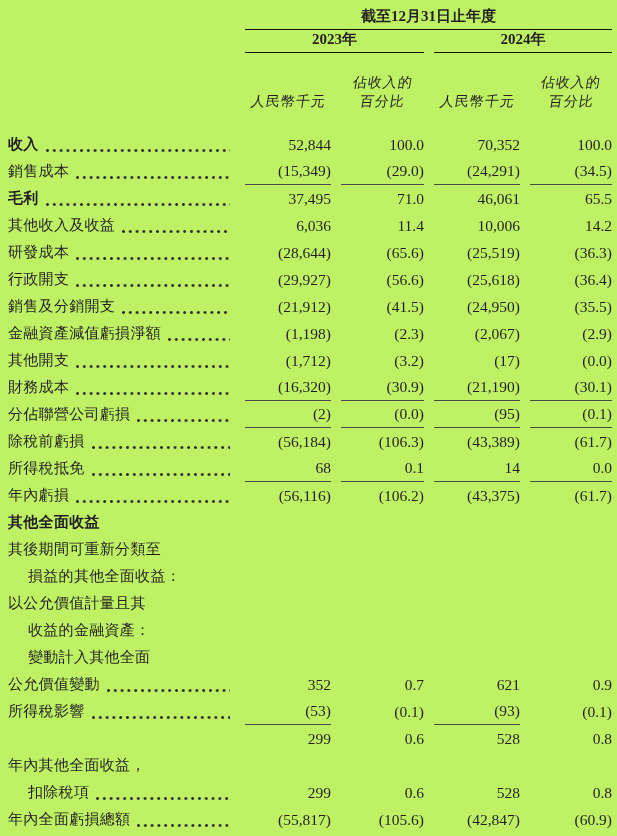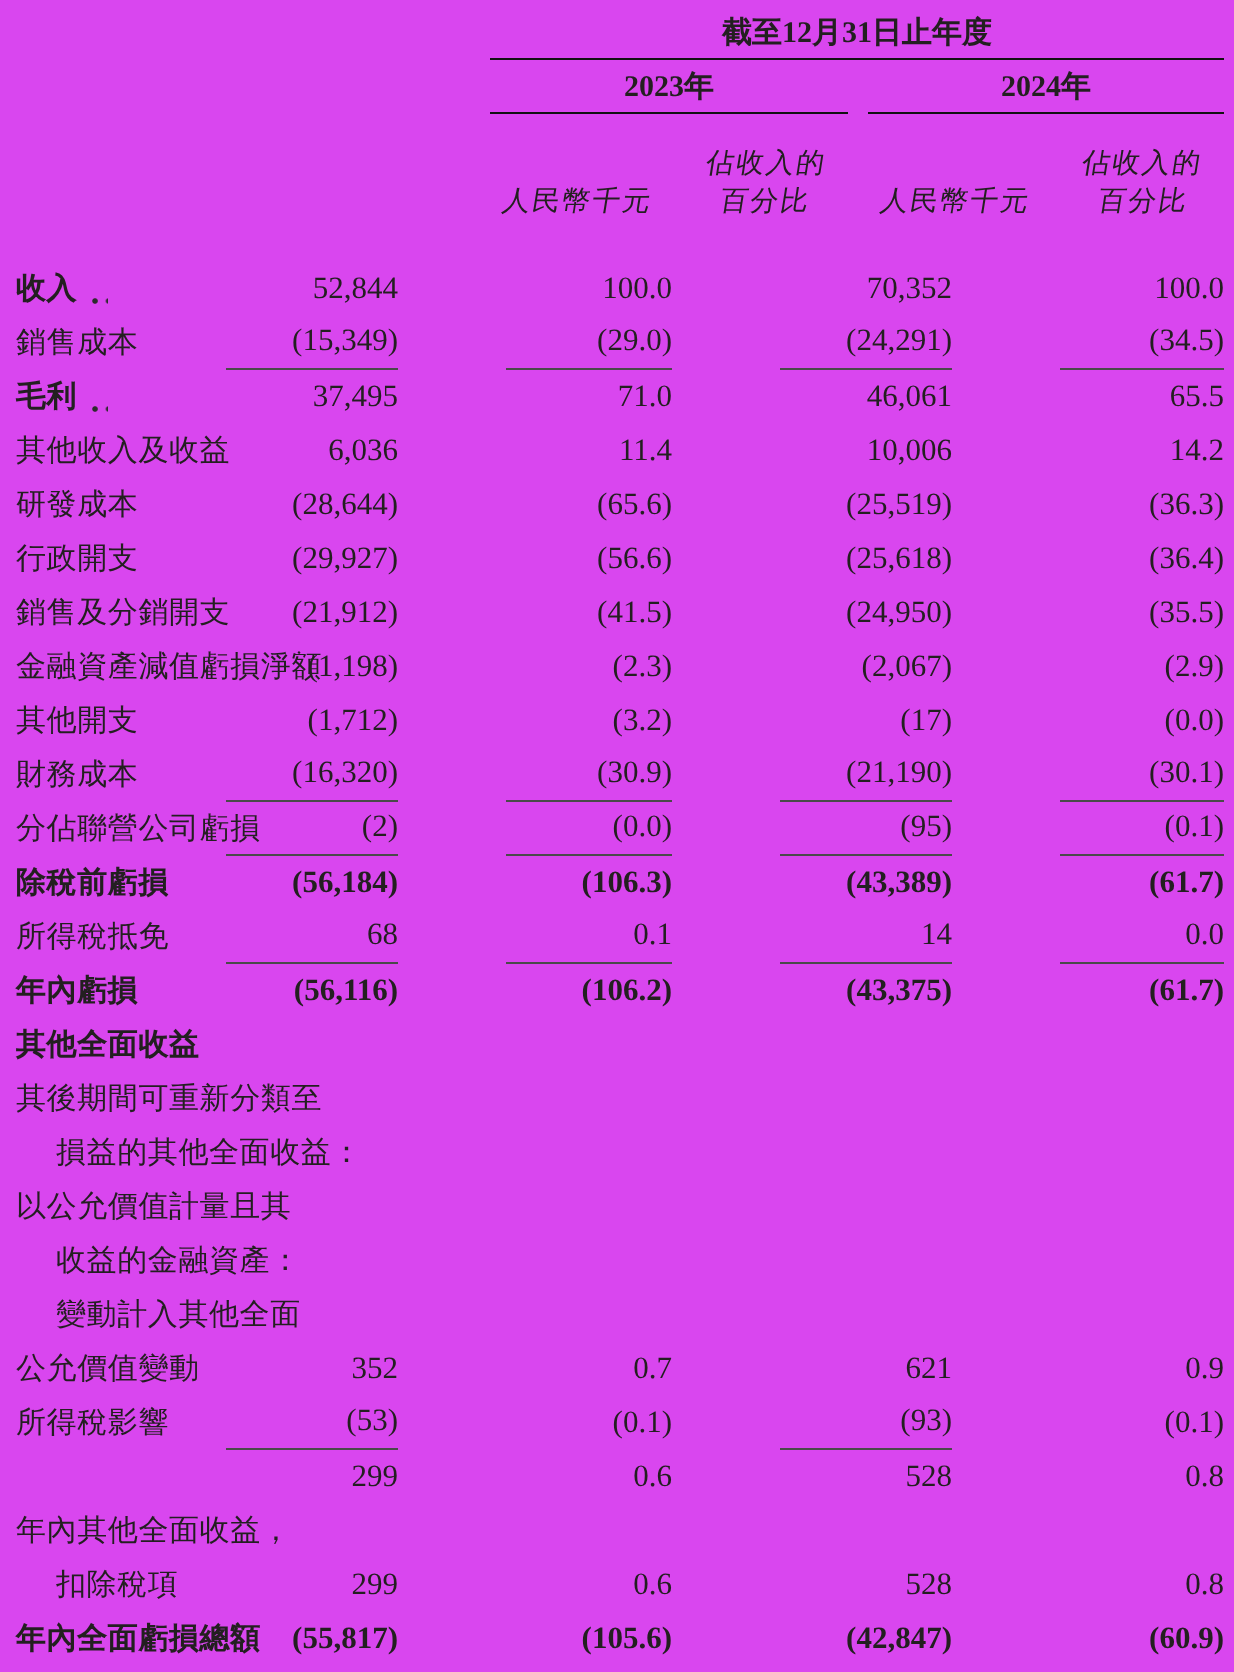--- a/index.html
+++ b/index.html
@@ -1,54 +1,54 @@
 <!DOCTYPE html>
 <html><head>
 <meta charset="utf-8">
 <style>
   html,body{margin:0;padding:0;background:#fff;}
   .page{
     position:relative;width:617px;height:836px;box-sizing:border-box;
-    background:#d946ef;color:#231f20;overflow:hidden;
+    background:#bef264;color:#231f20;overflow:hidden;
     padding:6px 5px 0 8px;
     font-family:"Liberation Serif","DejaVu Serif",serif;
   }
   
   .sp{width:225px;flex:0 0 auto;}
   .hrowA{display:flex;align-items:flex-end;height:24px;}
   .hspan{flex:1;margin-left:12px;border-bottom:1.5px solid #111;
          text-align:center;font-weight:700;font-size:15px;padding-bottom:3px;}
-  .hrowB{display:flex;align-items:flex-end;height:27px;}
+  .hrowB{display:flex;align-items:flex-start;height:27px;}
   .hyear{border-bottom:1.5px solid #111;text-align:center;font-weight:700;
          font-size:15px;padding-bottom:3px;}
   .hy1{margin-left:12px;width:179px;}
   .hy2{margin-left:10px;width:178px;}
   .hrowC{display:flex;align-items:flex-end;height:54px;margin-bottom:20px;}
   .hc{display:flex;flex-direction:column;justify-content:flex-end;align-items:center;
       font-size:14px;line-height:19px;box-sizing:border-box;}
   .hc span{display:inline-block;transform:skewX(-9deg);letter-spacing:1px;}
   
   .c1{width:86px;margin-left:12px;}
   .c2{width:83px;margin-left:10px;}
   .c3{width:86px;margin-left:10px;}
   .c4{width:82px;margin-left:10px;}
   
-  .row{display:flex;align-items:flex-start;height:27px;font-size:15px;gap:44px;}
+  .row{display:flex;align-items:flex-start;height:27px;font-size:15px;}
   .lbl{flex:1 1 auto;display:flex;align-items:center;min-width:0;height:100%;}
   .t{white-space:nowrap;letter-spacing:0.3px;}
   .ind{padding-left:20px;}
   .dots{flex:1 1 auto;height:3px;margin:12px 3px 0 7px;
         background-image:radial-gradient(circle at 1.5px 1.5px,#2b2b2b 1.15px,transparent 1.6px);
         background-size:6.8px 3px;background-repeat:repeat-x;}
   .c{display:flex;justify-content:flex-end;align-items:center;height:100%;
      box-sizing:border-box;font-size:15.5px;flex:0 0 auto;}
   .u .c{border-bottom:1px solid #4a4a4a;}
   .u13 .c1,.u13 .c3{border-bottom:1px solid #4a4a4a;}
   .bold-label .t{font-weight:700;}
-  .bold .t,.bold .c{font-weight:700;}
+  .bold .t,.bold .c{font-weight:400;}
 </style>
 </head>
 <body>
 
 <div class="page">
 
   <div class="hrowA">
     <div class="sp"></div>
     <div class="hspan">截至12月31日止年度</div>
   </div>

